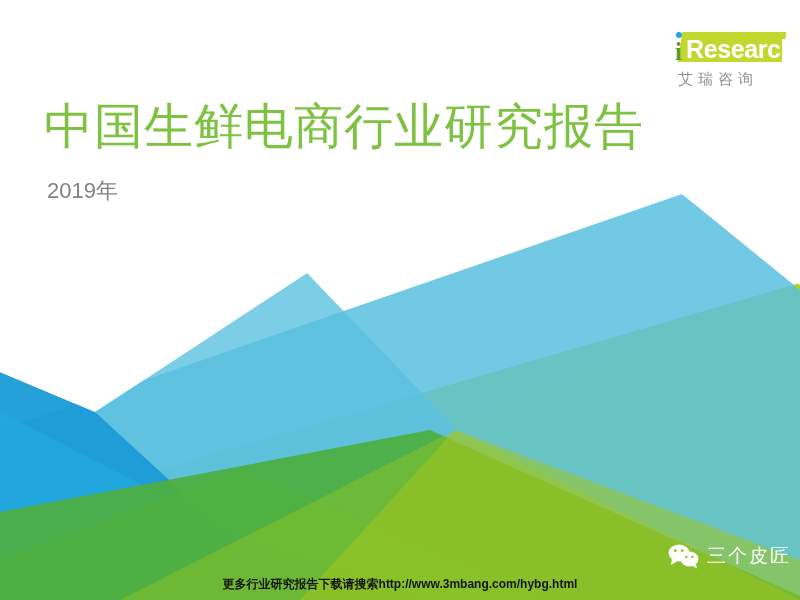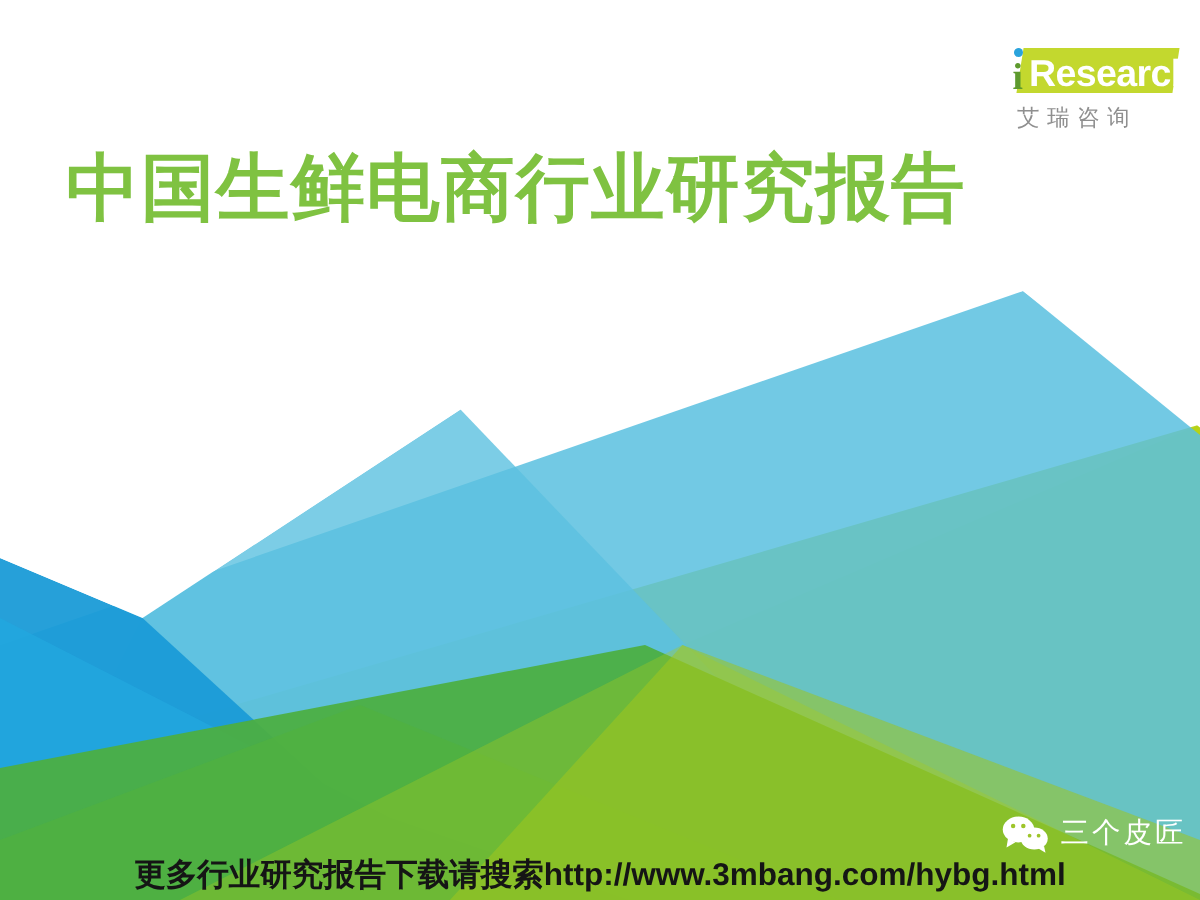--- a/index.html
+++ b/index.html
@@ -91,21 +91,21 @@
     letter-spacing: 5px;
   }
 
   
   #title {
     position: absolute;
     left: 44px;
     top: 96px;
     font-size: 49px;
     line-height: 60px;
-    font-weight: bold;
+    font-weight: normal;
     color: #7fc241;
     letter-spacing: 1px;
     white-space: nowrap;
   }
   #subtitle {
     position: absolute;
     left: 47px;
     top: 177px;
     font-size: 22px;
     line-height: 28px;
@@ -113,21 +113,21 @@
     white-space: nowrap;
   }
 
   
   #footer-note {
     position: absolute;
     left: 0;
     top: 574px;
     width: 800px;
     text-align: center;
-    font-size: 21px;
+    font-size: 12px;
     line-height: 20px;
     font-weight: bold;
     color: #151515;
     white-space: nowrap;
   }
 
   
   #wechat-badge {
     position: absolute;
     left: 668px;
@@ -187,20 +187,21 @@
       <div id="logo-slab"></div>
       <div id="logo-dot"></div>
       <div id="logo-i">i</div>
       <div id="logo-word">Research</div>
     </div>
     <div id="logo-cn">艾瑞咨询</div>
   </div>
 
   <div id="title">中国生鲜电商行业研究报告</div>
 
+  <div id="subtitle">2019年</div>
 
   <div id="footer-note">更多行业研究报告下载请搜索http://www.3mbang.com/hybg.html</div>
 
   <div id="wechat-badge">
     <svg id="wechat-icon" viewBox="0 0 32 26">
       <ellipse cx="11" cy="10" rx="10.5" ry="8.6" fill="#ffffff"></ellipse>
       <polygon points="4,16 3,22 9,18.5" fill="#ffffff"></polygon>
       <circle cx="7.4" cy="7.6" r="1.5" fill="#9ec52a"></circle>
       <circle cx="14.2" cy="7.6" r="1.5" fill="#9ec52a"></circle>
       <ellipse cx="21.5" cy="16" rx="9" ry="7.4" fill="#ffffff"></ellipse>

